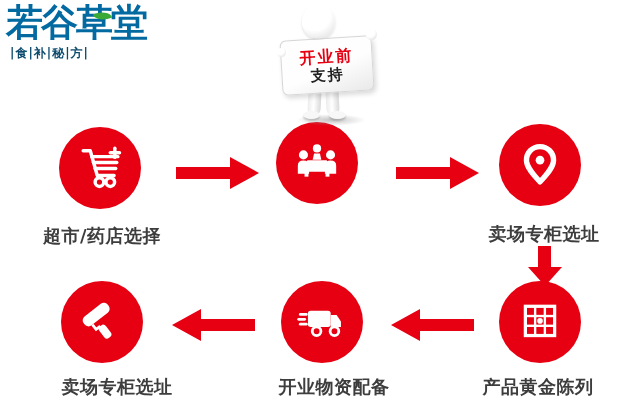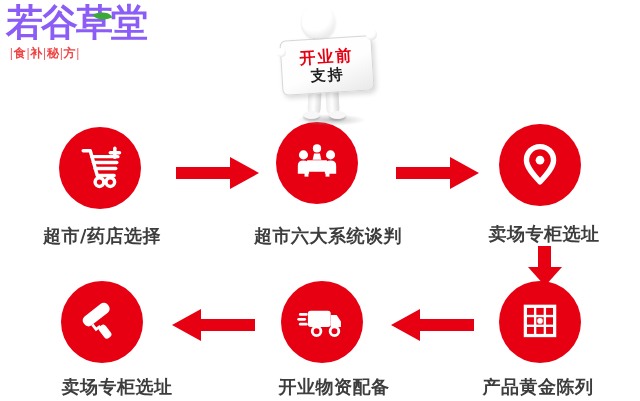--- a/index.html
+++ b/index.html
@@ -3,30 +3,30 @@
 <meta charset="utf-8">
 <style>
   html,body{margin:0;padding:0;background:#fff;}
   .canvas{
     position:relative;width:640px;height:401px;background:#ffffff;overflow:hidden;
     font-family:"DejaVu Sans","Liberation Sans",sans-serif;
   }
   
   .brand{position:absolute;left:6px;top:2px;width:160px;}
   .logo-text{
-    font-size:37px;font-weight:900;color:#8b5cf6;letter-spacing:-2px;line-height:42px;
+    font-size:37px;font-weight:900;color:#0369a1;letter-spacing:-2px;line-height:42px;
     white-space:nowrap;
   }
   .logo-leaf{
     position:absolute;left:88px;top:9px;width:17px;height:10px;background:#3aa935;
     border-radius:0 100% 0 100%;transform:rotate(-22deg);
   }
   .tagline{
-    margin-top:1px;padding-left:4px;font-size:12px;font-weight:700;color:#ef4444;
-    letter-spacing:1px;white-space:nowrap;font-family:Liberation Serif, serif;
+    margin-top:1px;padding-left:4px;font-size:12px;font-weight:700;color:#0c4a6e;
+    letter-spacing:1px;white-space:nowrap;
   }
   
   .mascot{position:absolute;left:266px;top:2px;width:130px;height:126px;}
   .mascot-shadow{
     position:absolute;left:30px;top:112px;width:70px;height:12px;border-radius:50%;
     background:radial-gradient(ellipse,rgba(150,150,150,.55),rgba(150,150,150,0) 70%);z-index:1;
   }
   .mascot-leg{
     position:absolute;top:85px;width:13px;height:28px;z-index:2;
     background:linear-gradient(90deg,#ececec,#ffffff 45%,#d9d9d9);
@@ -158,21 +158,20 @@
         <polygon points="15,21.5 33,21.5 36.5,32 11.5,32"></polygon>
         <rect x="12.5" y="32" width="3.6" height="4.6"></rect>
         <rect x="31.9" y="32" width="3.6" height="4.6"></rect>
         <circle cx="11.5" cy="16.5" r="4.2"></circle>
         <path d="M6.3 34 V26.5 Q6.3 21.8 11.5 21.8 Q16.7 21.8 16.7 26.5 V34 Z"></path>
         <circle cx="36.5" cy="16.5" r="4.2"></circle>
         <path d="M31.3 34 V26.5 Q31.3 21.8 36.5 21.8 Q41.7 21.8 41.7 26.5 V34 Z"></path>
       </g>
     </svg>
   </div>
-  <div class="step-label pos-l2">超市六大系统谈判</div>
 
   <div class="arrow-h arrow-right pos-a2">
     <div class="shaft"></div>
     <div class="head"></div>
   </div>
 
   <div class="circle pos-c3">
     <svg viewBox="0 0 48 48">
       <path d="M24 7 C17 7 11.5 12.5 11.5 19.5 C11.5 26 18 33 24 39.5 C30 33 36.5 26 36.5 19.5 C36.5 12.5 31 7 24 7 Z" fill="none" stroke="#ffffff" stroke-width="5" stroke-linejoin="round"></path>
       <circle cx="24" cy="19.5" r="4" fill="#ffffff"></circle>

